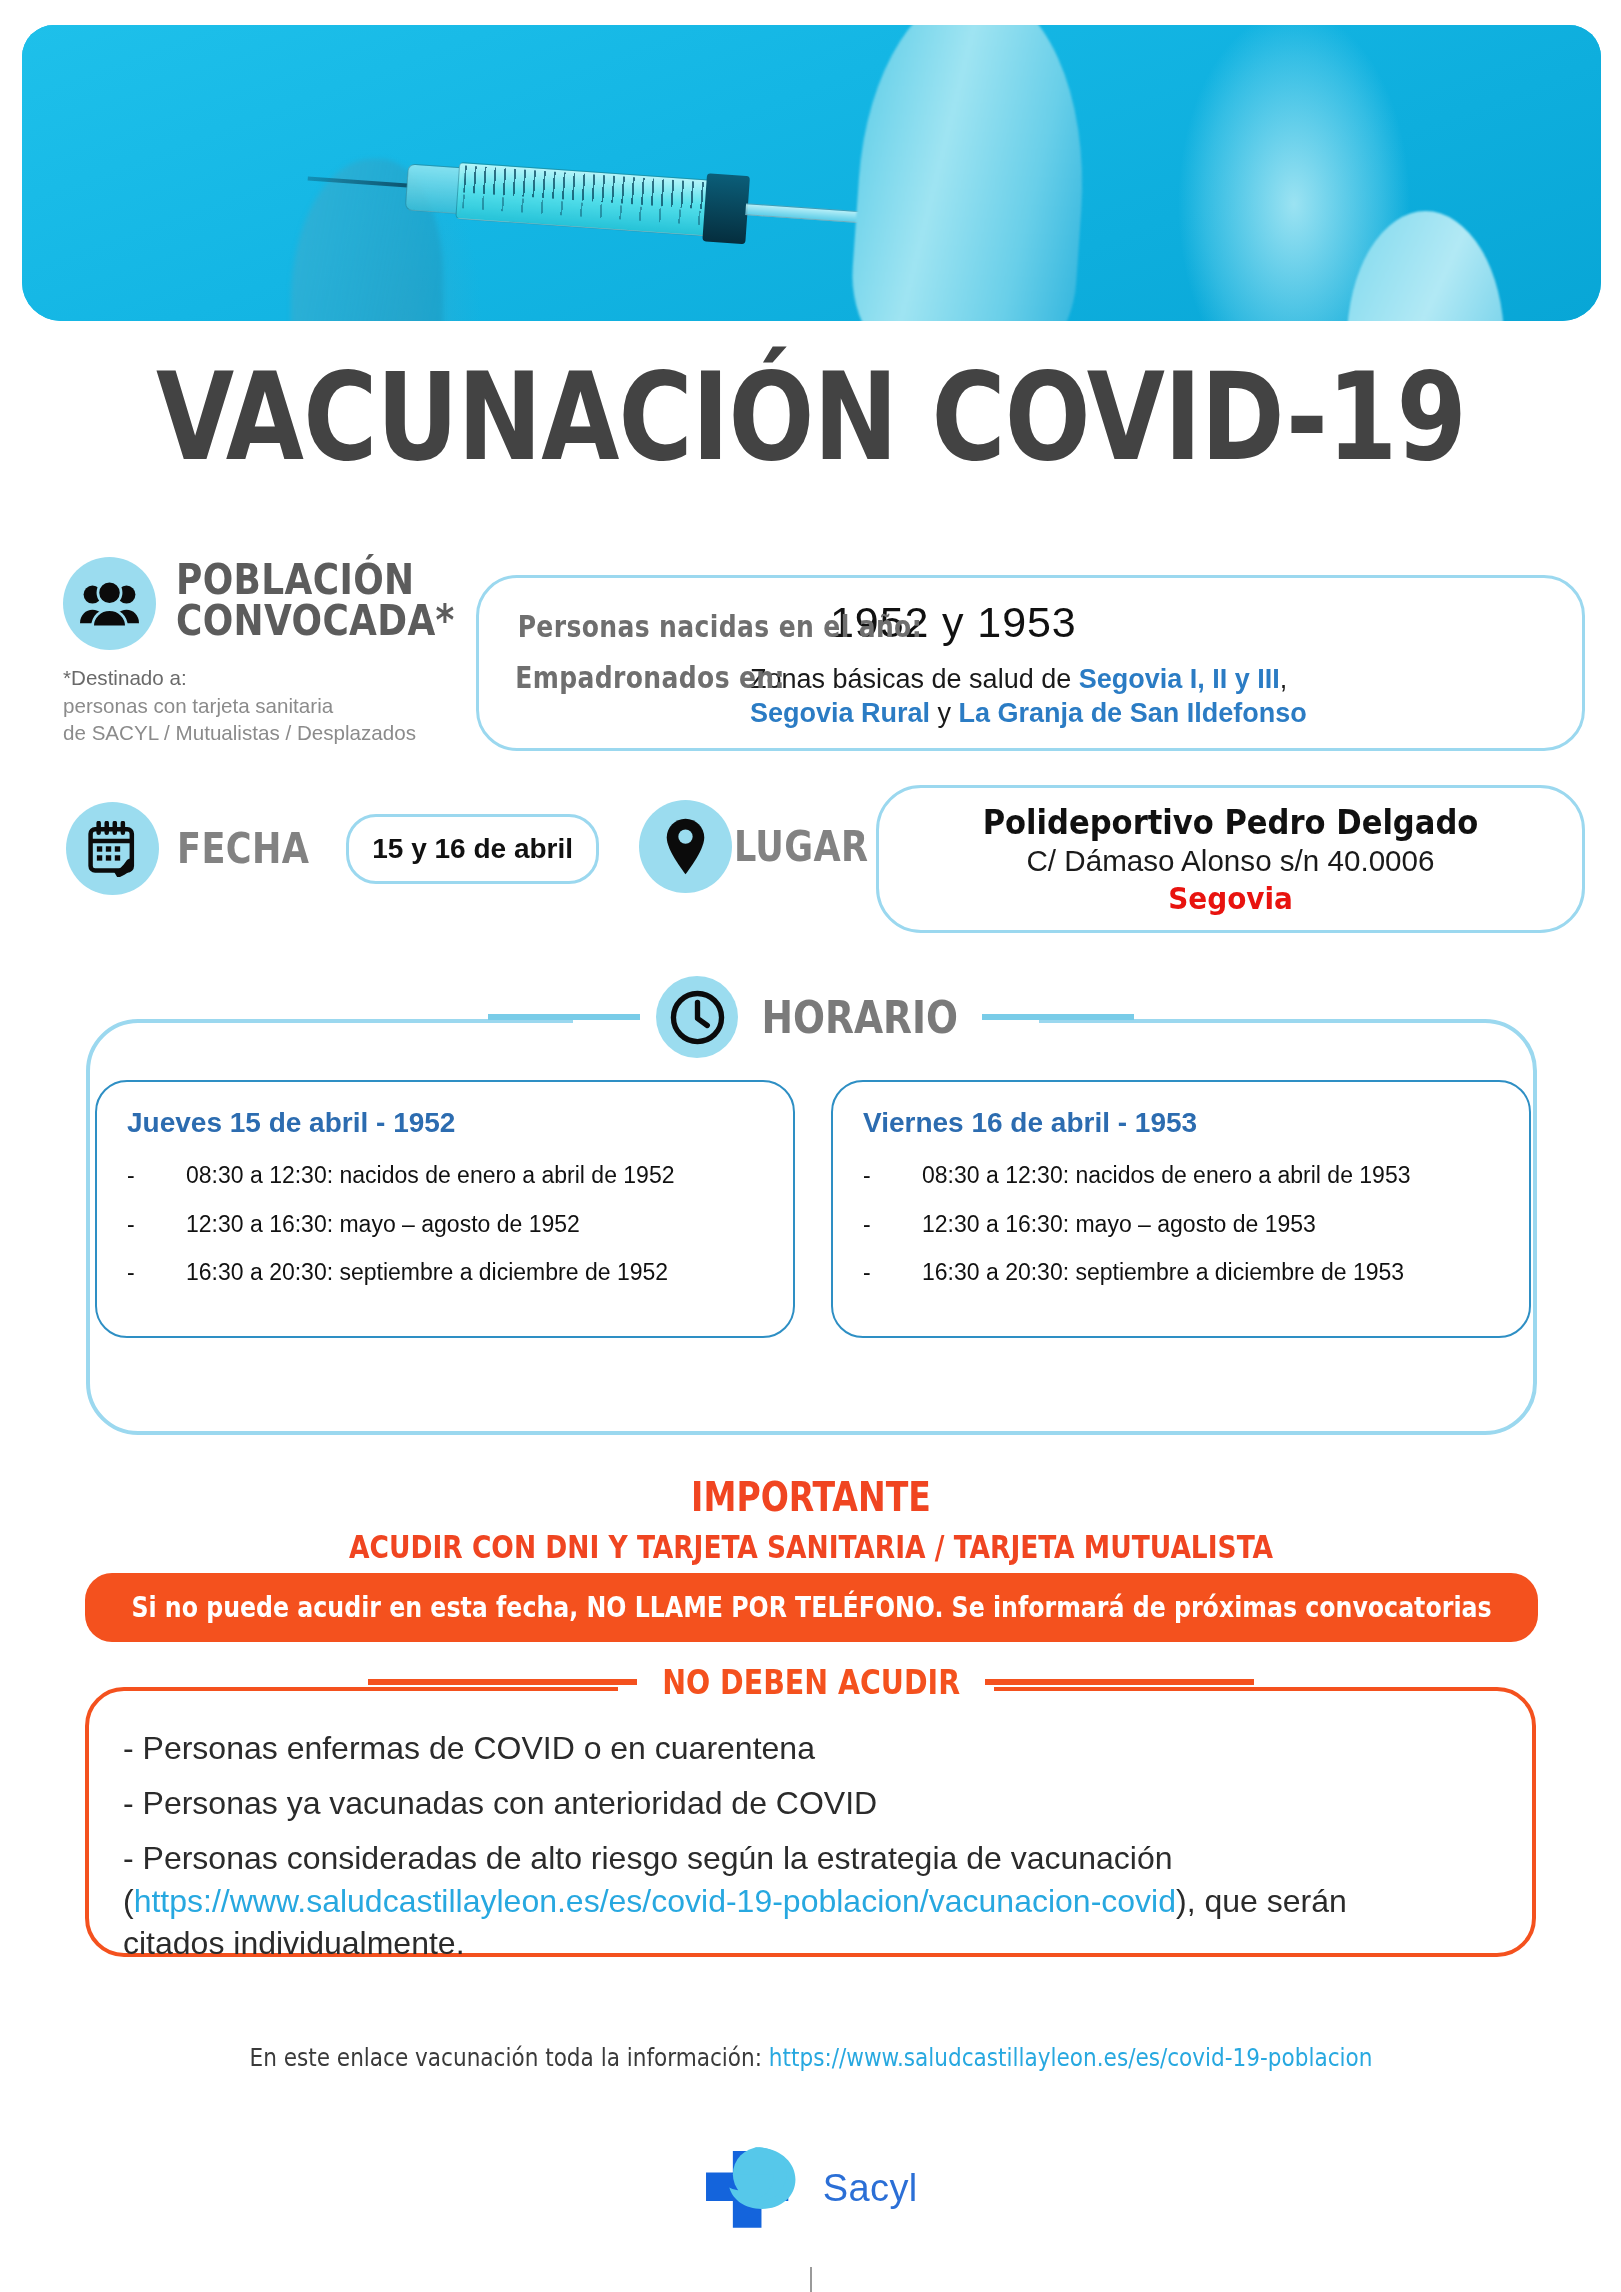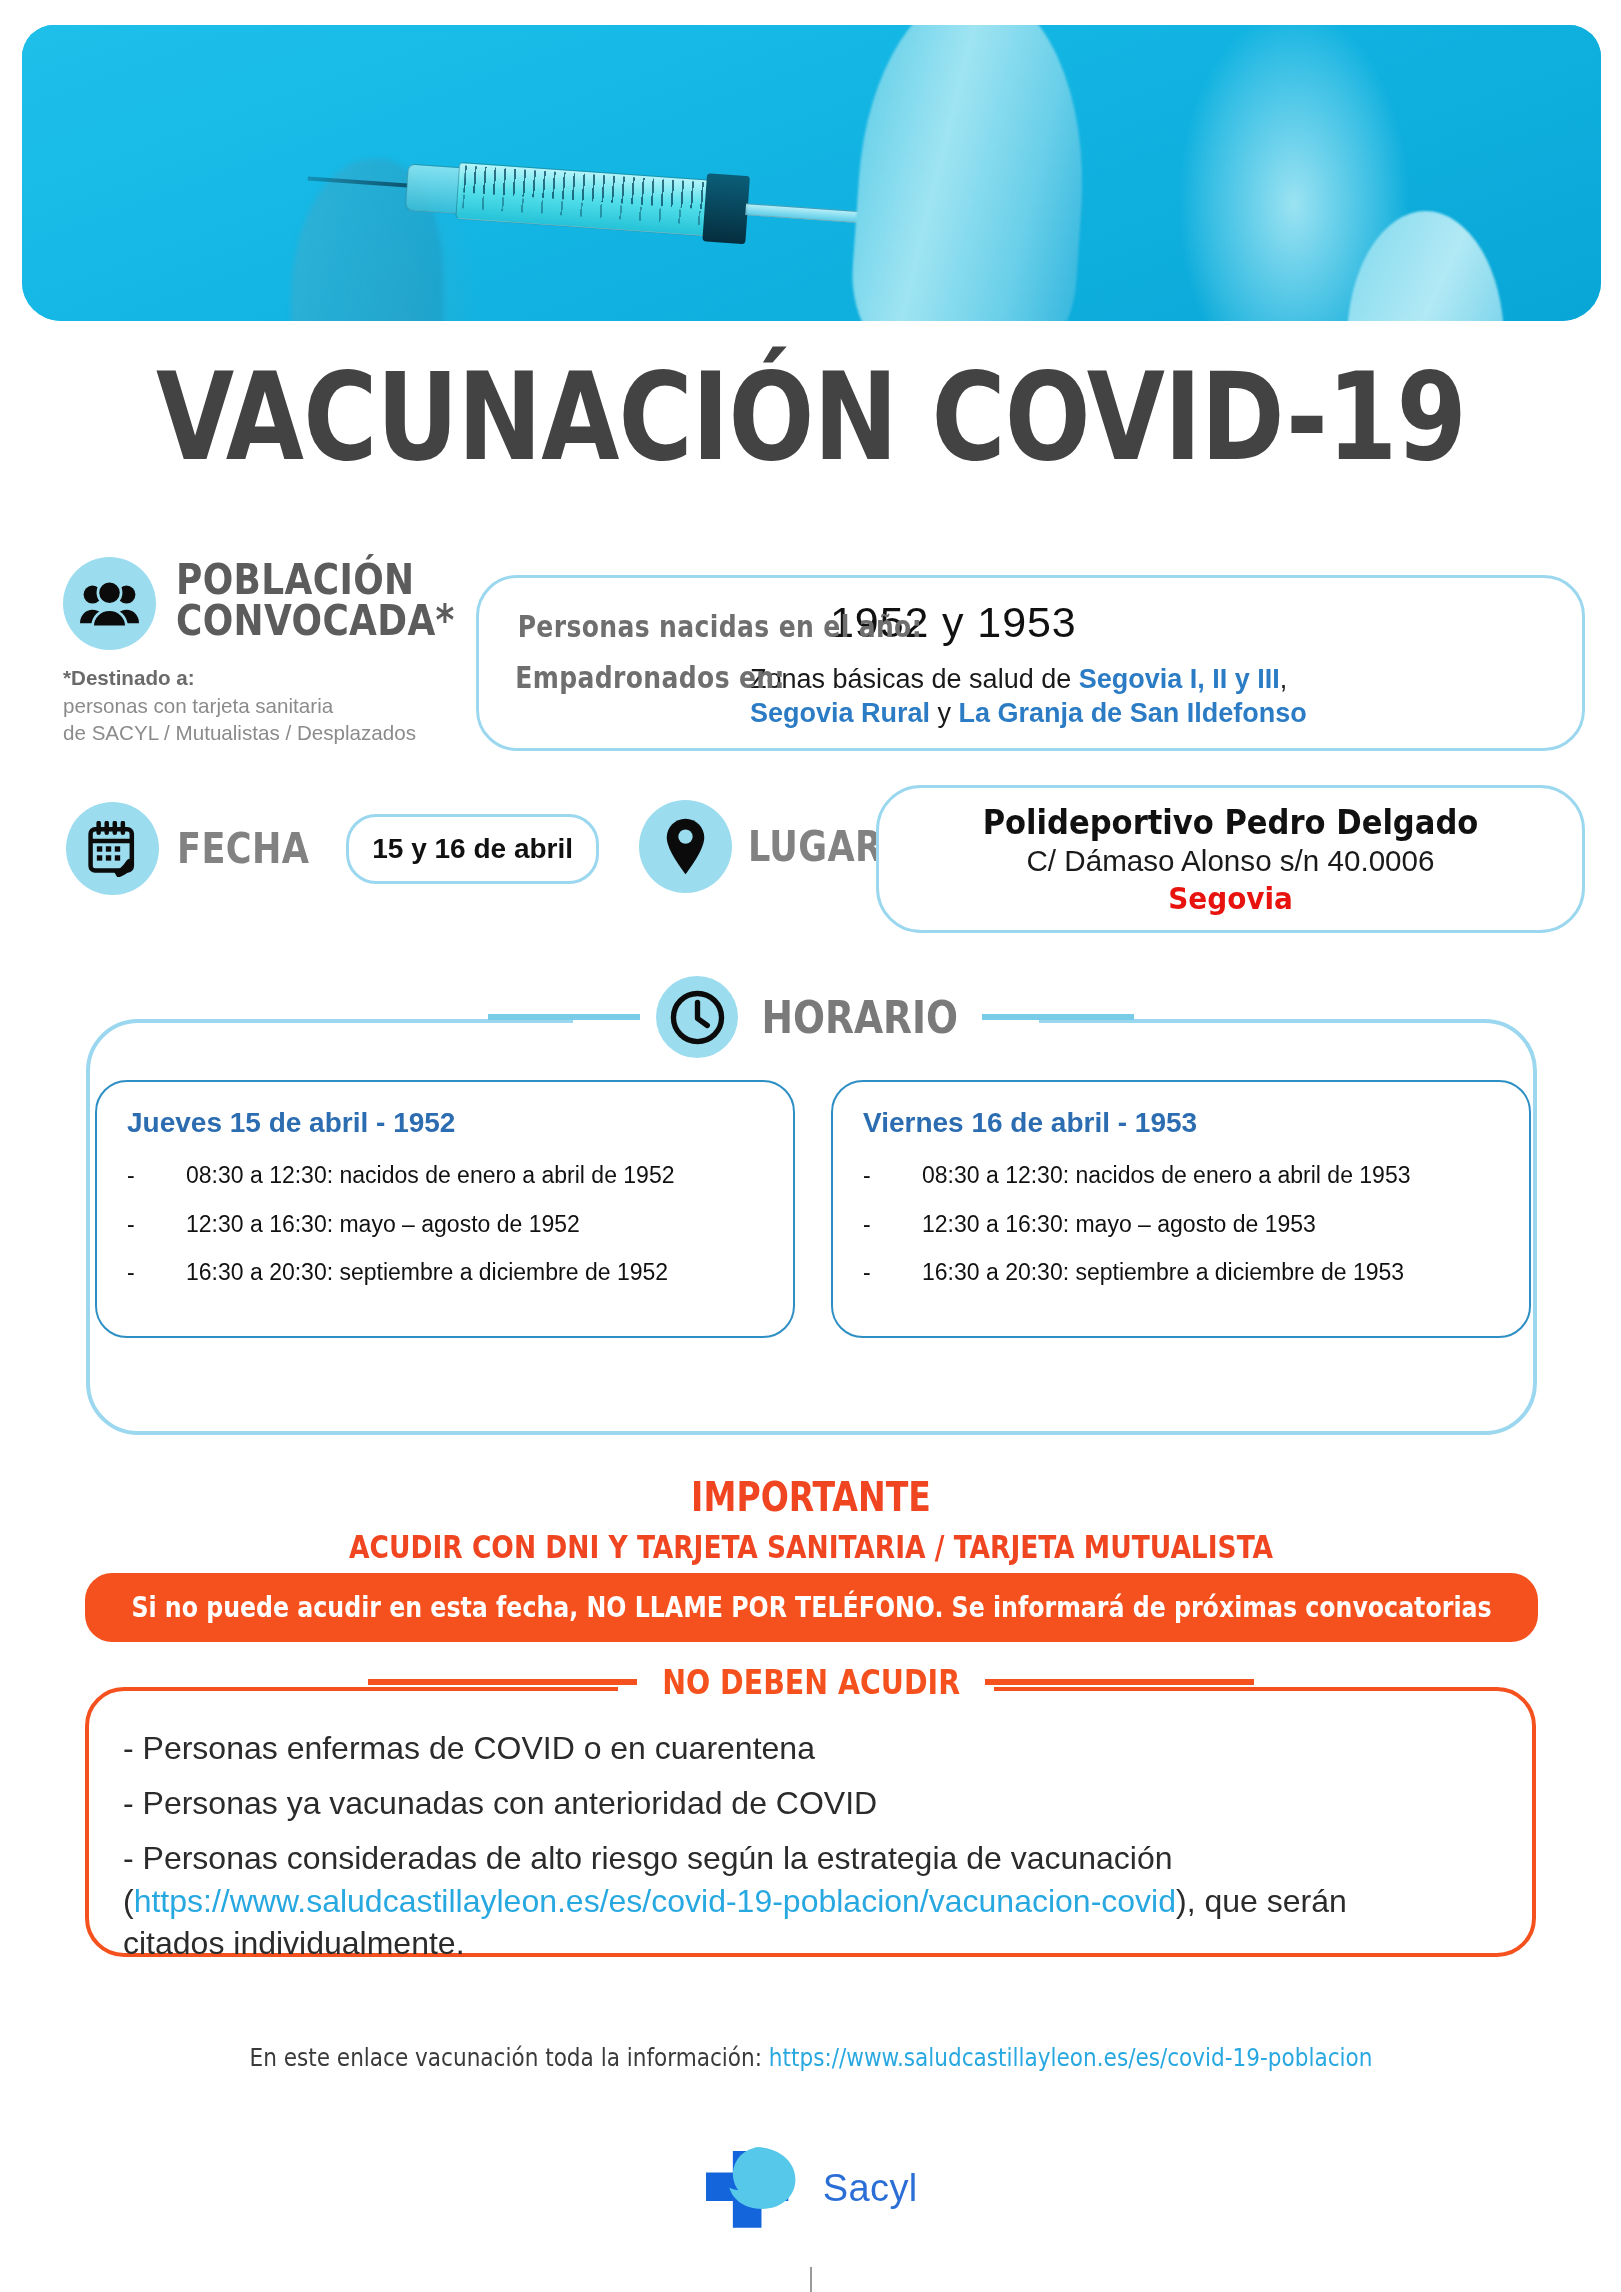--- a/index.html
+++ b/index.html
@@ -155,21 +155,21 @@
     padding-top: 1.8px;
     transform: scaleX(.95);
     transform-origin: left center;
   }
   .pob-note {
     margin-top: 14.3px;
     font-size: 20.6px;
     line-height: 1.33;
     color: #8b8b8b;
   }
-  .pob-note b { color: #6a6a6a; font-weight: 700; }
+  .pob-note b { color: #6a6a6a; font-weight: 400; }
 
   .blue-box {
     border: 3.6px solid #9bd8ef;
     border-radius: 41px;
     background: #fff;
   }
 
   .pob-card {
     position: absolute;
     left: 476px; top: 559px;
@@ -200,21 +200,21 @@
   .fecha-pill {
     margin-left: 9px;
     border: 3.6px solid #9bd8ef;
     border-radius: 30px;
     background: #fff;
     padding: 16px 23px;
     font-size: 28px;
     font-weight: 700;
     color: #111;
   }
-  .lugar-wrap { position: absolute; left: 639px; top: 800px; display: flex; align-items: center; gap: 16px; }
+  .lugar-wrap { position: absolute; left: 639px; top: 800px; display: flex; align-items: center; gap: 2px; }
   .lugar-label { font-size: 42px; color: #828282; transform: scaleX(.93); transform-origin: left center; }
 
   .lugar-card {
     position: absolute;
     left: 876px; top: 785px;
     width: 709px; height: 148px;
     border: 3.6px solid #9bd8ef;
     border-radius: 45px;
     background: #fff;
     display: flex; flex-direction: column;

